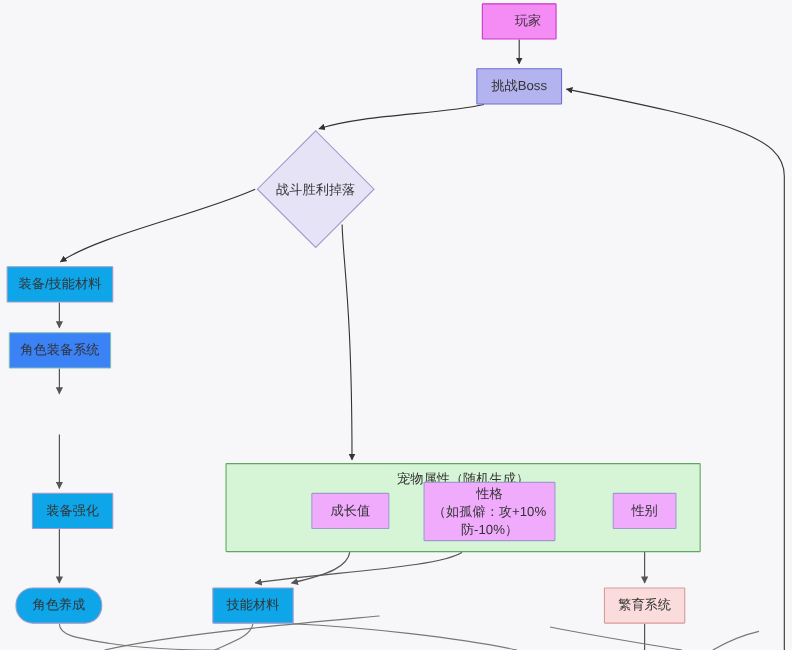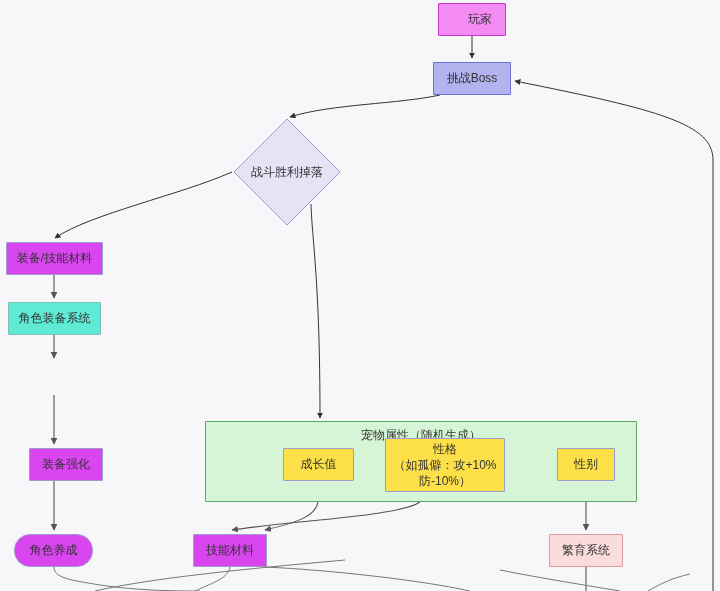--- a/index.html
+++ b/index.html
@@ -31,48 +31,48 @@
     justify-content: center;
     text-align: center;
     font-size: 12px;
     color: #333333;
     line-height: 1.35;
     white-space: pre-line;
     z-index: 3;
   }
   .n-rect {
     border: 1px solid #9d9ccd;
-    background: #d946ef;
+    background: #0ea5e9;
     border-radius: 1px;
   }
   .n-player {
     border: 1px solid #c838c8;
     background: #f58bf5;
     border-radius: 1px;
     padding-left: 16px;
   }
   .n-boss {
     border: 1px solid #6f6fd4;
     background: #b3b3f0;
     border-radius: 1px;
   }
   .n-cyan {
     border: 1px solid #7fbfb5;
-    background: #5eead4;
+    background: #3b82f6;
     border-radius: 1px;
     text-align: center;
   }
   .n-pink {
     border: 1px solid #d99a9a;
     background: #fbdcdc;
     border-radius: 1px;
   }
   .n-inner {
     border: 1px solid #9d9ccd;
-    background: #fde047;
+    background: #f0abfc;
     border-radius: 1px;
   }
   .n-diamond {
     background: transparent;
     border: none;
   }
   .diamond-shape {
     position: absolute;
     left: 0;
     top: 0;

